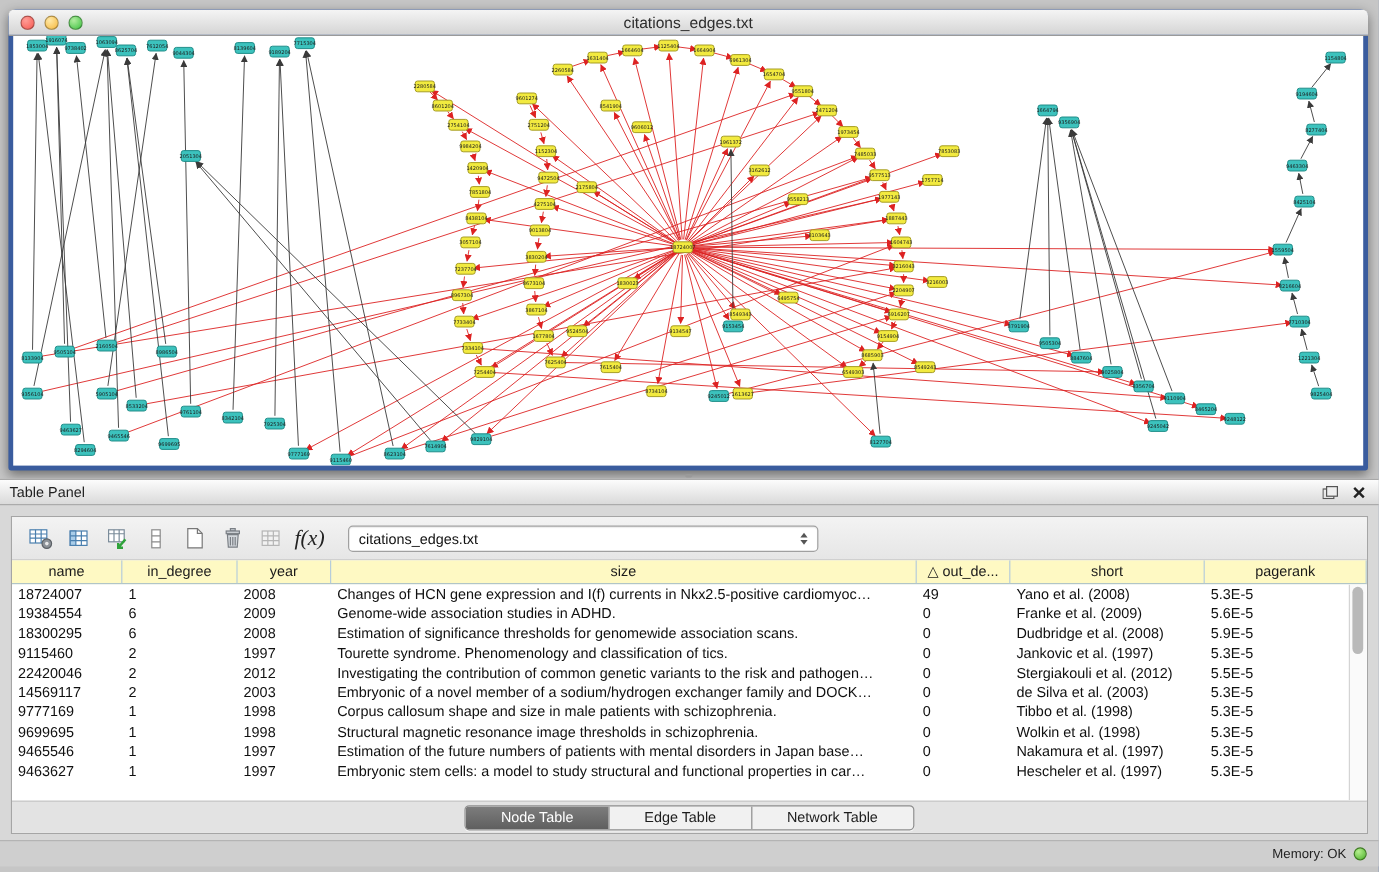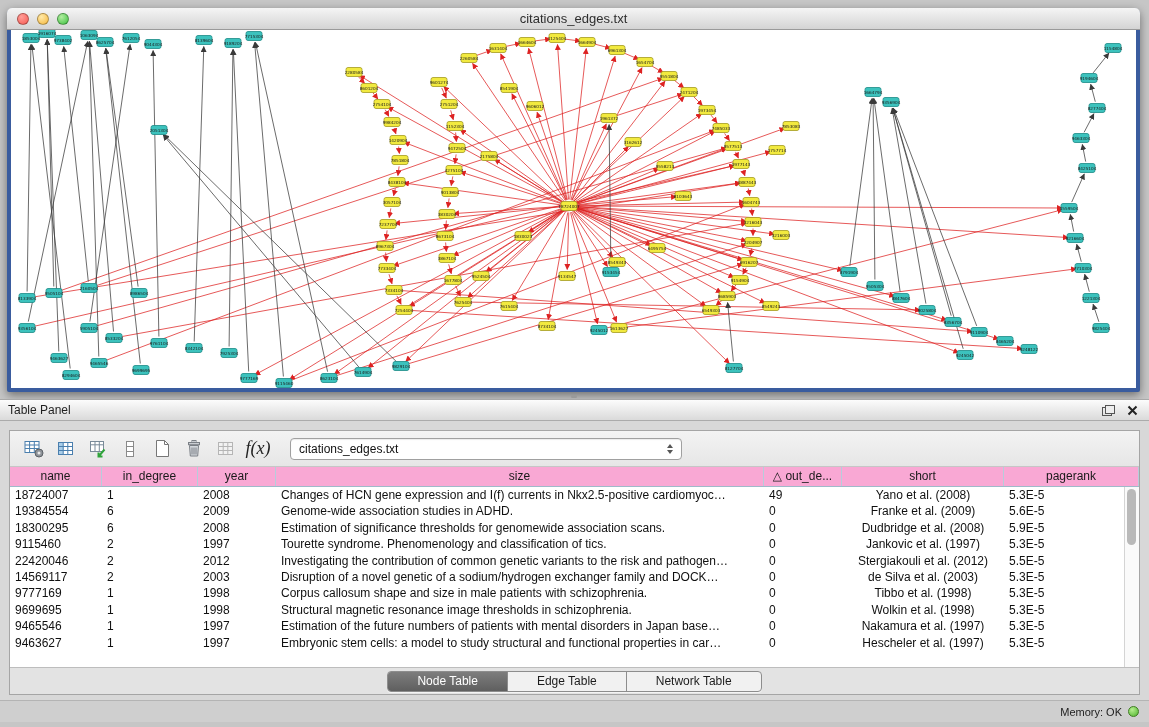--- a/index.html
+++ b/index.html
@@ -45,29 +45,29 @@
   .tool-btn { width:28px; height:28px; display:flex; align-items:center; justify-content:center; border-radius:4px; }
   .fx-label { font-family:"Liberation Serif", serif; font-style:italic; font-size:18px; color:#222; }
   .net-select { margin-left:14px; width:392px; height:22px; background:#ffffff;
                 border:1px solid #a0a0a0; border-radius:4px; display:flex; align-items:center;
                 padding:0 8px; font-size:12px; color:#111; box-shadow:inset 0 1px 1px rgba(0,0,0,.08); }
   .net-select .sel-text { flex:1; white-space:nowrap; overflow:hidden; }
   .sel-arrows { display:flex; flex-direction:column; align-items:center; gap:2px; padding-left:6px; }
   .tri-up   { width:0; height:0; border-left:3.5px solid transparent; border-right:3.5px solid transparent; border-bottom:4px solid #555; }
   .tri-down { width:0; height:0; border-left:3.5px solid transparent; border-right:3.5px solid transparent; border-top:4px solid #555; }
 
-  .grid-header { height:20px; flex:0 0 20px; display:flex; background:#f9a8d4; border-bottom:1px solid #9fb9c9; }
+  .grid-header { height:20px; flex:0 0 20px; display:flex; background:#fef9c3; border-bottom:1px solid #9fb9c9; }
   .gh-cell { font-size:12px; color:#1a1a1a; text-align:center; line-height:19px;
              border-right:1px solid #b6cddb; white-space:nowrap; overflow:hidden; }
   .rows-area { flex:1; position:relative; background:#fff; overflow:hidden; }
   .grid-row { display:flex; height:16.4px; }
   .gr-cell { font-size:12px; color:#101010; line-height:16.4px; padding:0 5px;
              white-space:nowrap; overflow:hidden; }
   .c0{width:92px;} .c1{width:96px;} .c2{width:78px;} .c3{width:488px;} .c4{width:78px;}
-  .c5{width:162px; text-align:center;} .c6{flex:1;}
+  .c5{width:162px; text-align:left;} .c6{flex:1;}
   .gh-cell.c5{text-align:center;}
 
   .vscroll { position:absolute; top:0; right:0; bottom:0; width:15px; background:#fafafa; border-left:1px solid #d4d4d4; }
   .vthumb { position:absolute; top:2px; left:2px; width:9px; height:56px; background:#b9b9b9; border-radius:5px; }
 
   .tabs-strip { height:27px; flex:0 0 27px; background:#e3e3e3; border-top:1px solid #bdbdbd;
                 display:flex; align-items:center; justify-content:center; }
   .seg-group { display:flex; border:1px solid #8d8d8d; border-radius:4px; overflow:hidden;
                background:#f1f1f1; box-shadow:0 1px 0 rgba(255,255,255,.6); }
   .seg { font-size:12px; color:#1c1c1c; padding:2px 29px; border-right:1px solid #8d8d8d; line-height:15px; }
@@ -902,21 +902,21 @@
             <div class="gr-cell c2">2012</div>
             <div class="gr-cell c3">Investigating the contribution of common genetic variants to the risk and pathogen…</div>
             <div class="gr-cell c4">0</div>
             <div class="gr-cell c5">Stergiakouli et al. (2012)</div>
             <div class="gr-cell c6">5.5E-5</div>
           </div>
           <div class="grid-row">
             <div class="gr-cell c0">14569117</div>
             <div class="gr-cell c1">2</div>
             <div class="gr-cell c2">2003</div>
-            <div class="gr-cell c3">Disruption of a novel genetic of a sodium/hydrogen exchanger family and DOCK…</div>
+            <div class="gr-cell c3">Embryonic of a novel member of a sodium/hydrogen exchanger family and DOCK…</div>
             <div class="gr-cell c4">0</div>
             <div class="gr-cell c5">de Silva et al. (2003)</div>
             <div class="gr-cell c6">5.3E-5</div>
           </div>
           <div class="grid-row">
             <div class="gr-cell c0">9777169</div>
             <div class="gr-cell c1">1</div>
             <div class="gr-cell c2">1998</div>
             <div class="gr-cell c3">Corpus callosum shape and size in male patients with schizophrenia.</div>
             <div class="gr-cell c4">0</div>

